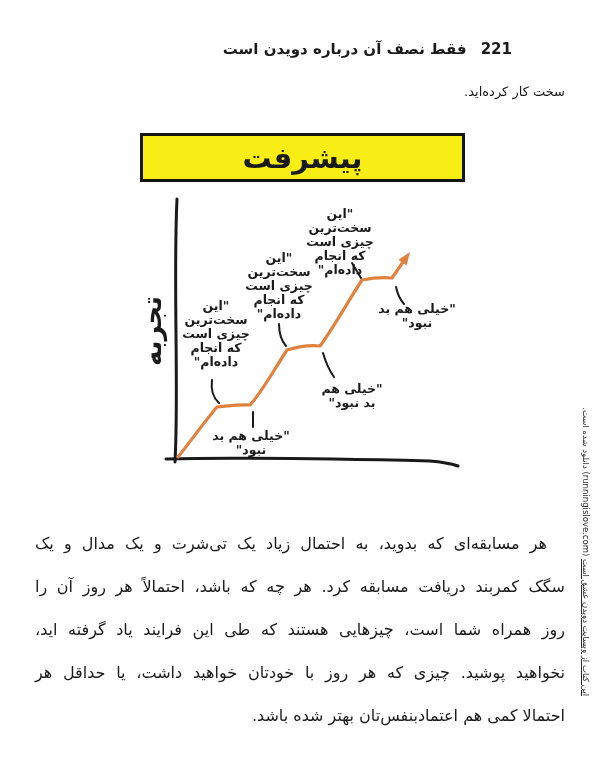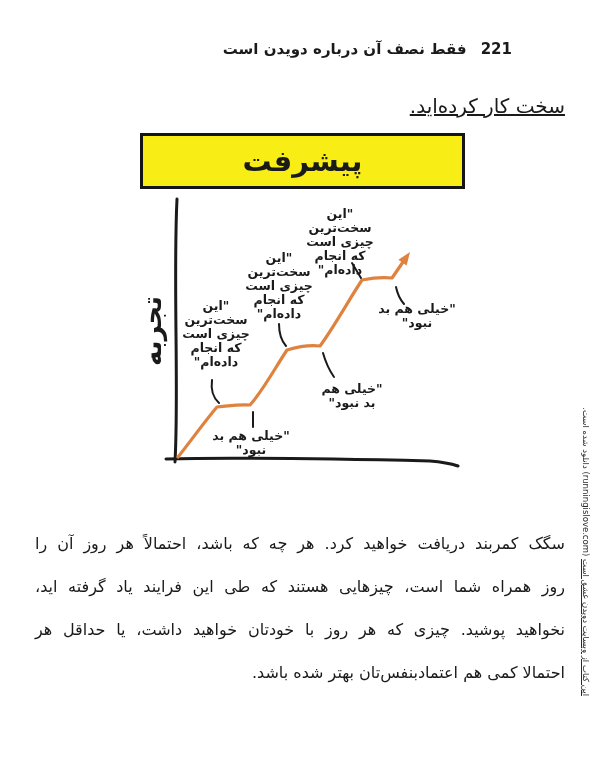--- a/index.html
+++ b/index.html
@@ -5,23 +5,23 @@
   html,body{margin:0;padding:0;background:#fff;}
   .page{
     position:relative;width:600px;height:782px;overflow:hidden;
     background:#ffffff;color:#1a1a1a;
     font-family:"DejaVu Sans",sans-serif;direction:rtl;
   }
   
   .header{position:absolute;top:40px;right:88px;display:flex;gap:14px;
           font-weight:bold;font-size:15px;align-items:baseline;}
   
-  .intro{position:absolute;top:94px;right:35px;font-size:20px;text-decoration:underline;}
+  .intro{position:absolute;top:84px;right:35px;font-size:13px;}
   
-  .banner{position:absolute;left:140px;top:133px;width:325px;height:56px;
+  .banner{position:absolute;left:140px;top:133px;width:325px;height:49px;
           border:3px solid #151515;box-sizing:border-box;
           display:flex;align-items:center;justify-content:center;
           font-weight:bold;font-size:29px;}
   
   .chart-svg{position:absolute;left:0;top:0;width:600px;height:782px;}
   
   .ylabel{position:absolute;left:152px;top:331px;
           transform:translate(-50%,-50%) rotate(-90deg);
           font-weight:bold;font-size:26px;white-space:nowrap;}
   .xlabel{position:absolute;left:300px;top:470px;transform:translateX(-50%);
@@ -108,21 +108,22 @@
 که انجام
 داده‌ام"</div>
   <div class="anno small b1">"خیلی هم بد
 نبود"</div>
   <div class="anno small b2">"خیلی هم
 بد نبود"</div>
   <div class="anno small b3">"خیلی هم بد
 نبود"</div>
 
   <div class="para">
-    <div class="line">سگک کمربند دریافت خواهید کرد. هر چه که باشد، احتمالاً هر روز آن را</div>
+    <div class="line first">هر مسابقه‌ای که بدوید، به احتمال زیاد یک تی‌شرت و یک مدال و یک</div>
+    <div class="line">سگک کمربند دریافت مسابقه کرد. هر چه که باشد، احتمالاً هر روز آن را</div>
     <div class="line">روز همراه شما است، چیزهایی هستند که طی این فرایند یاد گرفته اید،</div>
     <div class="line">نخواهید پوشید. چیزی که هر روز با خودتان خواهید داشت، یا حداقل هر</div>
     <div class="line last">احتمالا کمی هم اعتمادبنفس‌تان بهتر شده باشد.</div>
   </div>
 
   <div class="side-note">
     <span class="u">این کتاب از وبسایت دویدن عشق است</span>
     <span> </span>
     <span class="url">(runningislove.com)</span>
     <span> </span>

